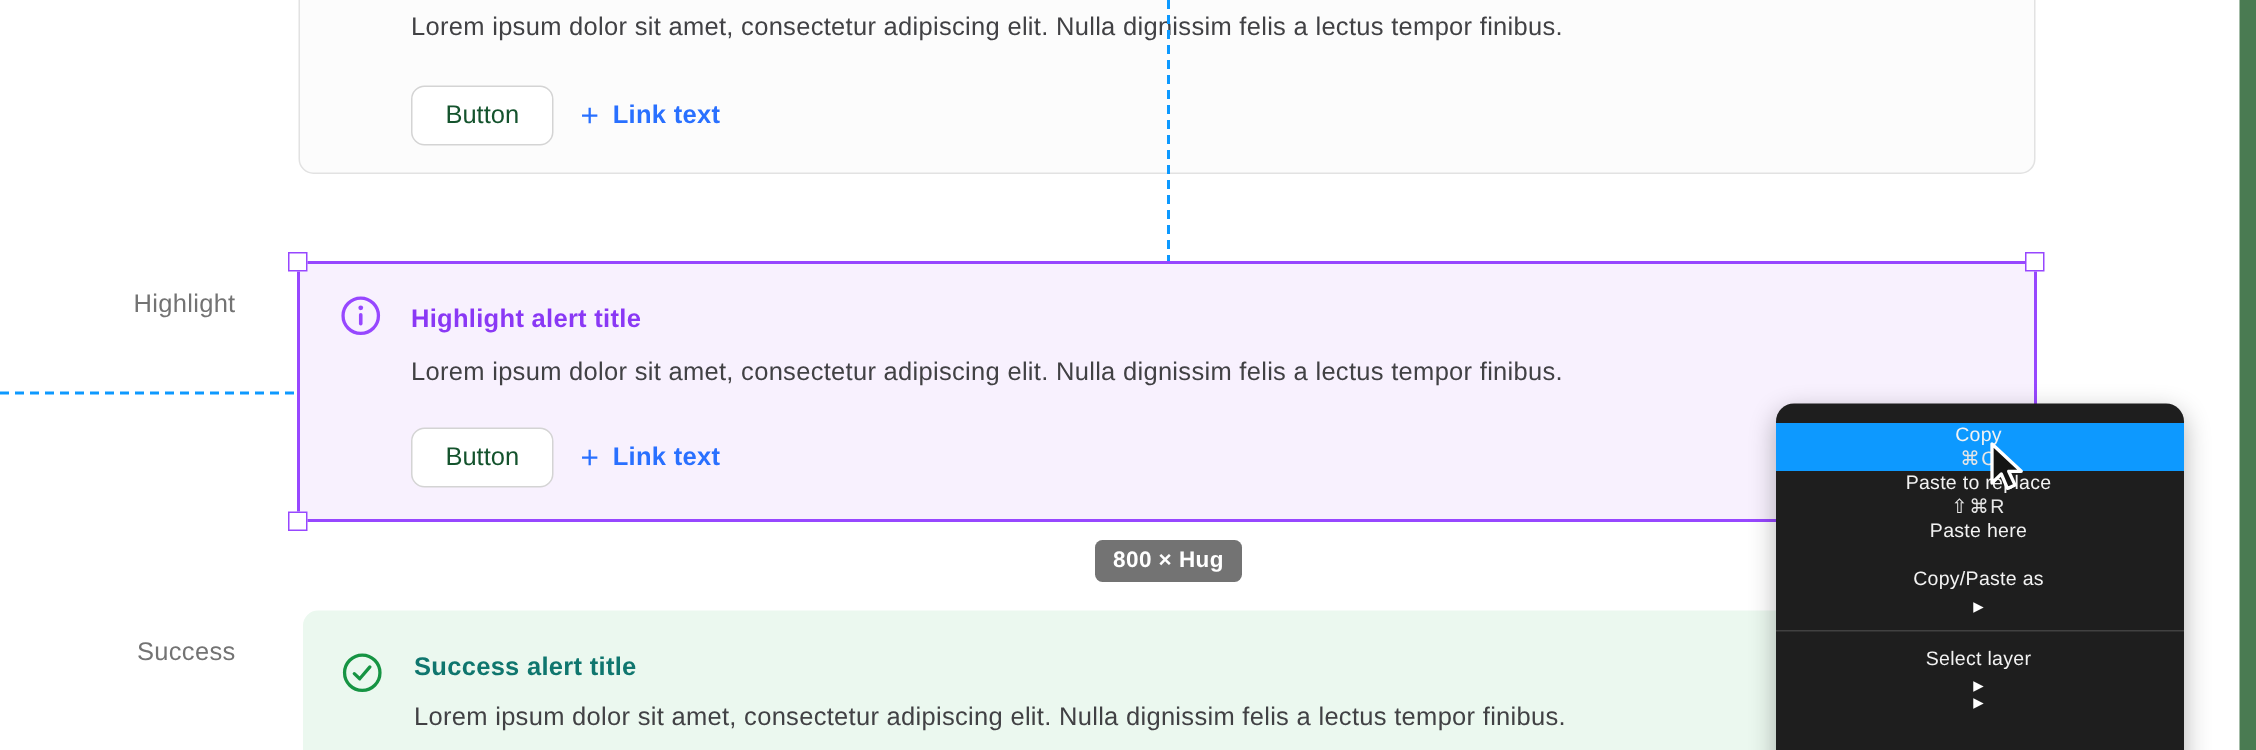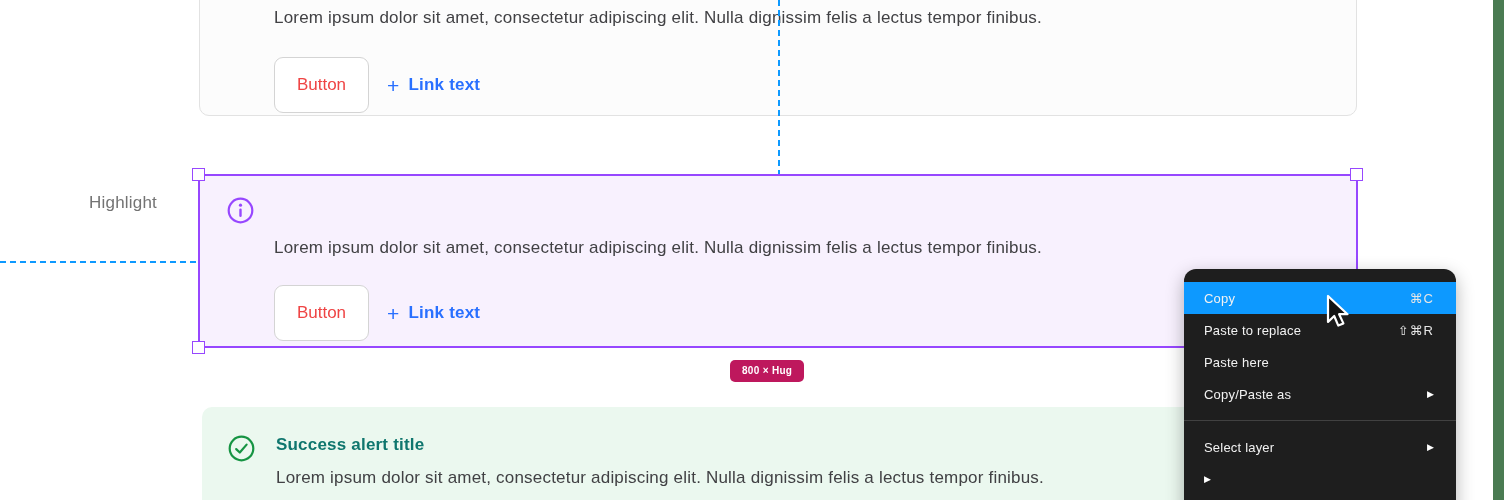--- a/index.html
+++ b/index.html
@@ -42,23 +42,23 @@
     position: absolute; left: 74px; white-space: nowrap;
     font-size: 17px; font-weight: 700; letter-spacing: 0.2px;
   }
   .title-purple { color: #8a38f5; }
   .title-green  { color: #0f766e; }
   .alert-icon { position: absolute; }
   .action-row {
     position: absolute; left: 74px; display: flex; align-items: center;
   }
   .btn {
-    width: 95px; height: 56px; background: #ffffff;
+    width: 95px; height: 40px; background: #ffffff;
     border: 1px solid #d4d4d4; border-radius: 9px;
-    font-family: inherit; font-size: 17px; color: #ef4444; font-weight: 500;
+    font-family: inherit; font-size: 17px; color: #14532d; font-weight: 500;
     display: inline-flex; align-items: center; justify-content: center;
     cursor: default;
   }
   .link {
     margin-left: 18px; display: inline-flex; align-items: center;
     color: #2970ff; font-size: 17px; font-weight: 600; letter-spacing: 0.2px;
   }
   .link .plus { font-size: 21px; font-weight: 500; margin-right: 9px; line-height: 1; }
 
   
@@ -71,33 +71,33 @@
 
   
   .handle {
     position: absolute; width: 13px; height: 13px; z-index: 25;
     background: #ffffff; border: 1.5px solid #9747ff;
   }
 
   
   .size-badge {
     position: absolute; left: 730px; top: 360px; z-index: 20;
-    background: #be185d; color: #ffffff; border-radius: 5px;
-    padding: 5px 12px 6px; font-size: 10px; font-weight: 600; letter-spacing: 0.3px;
+    background: #737373; color: #ffffff; border-radius: 5px;
+    padding: 5px 12px 6px; font-size: 15px; font-weight: 600; letter-spacing: 0.3px;
   }
 
   
   .context-menu {
     position: absolute; left: 1184px; top: 269px; width: 272px; height: 270px;
     background: #1e1e1e; border-radius: 12px; z-index: 50;
     padding-top: 13px; box-shadow: 0 6px 18px rgba(0,0,0,0.30);
   }
   .menu-item {
     height: 32px; display: flex; align-items: center;
-    padding: 0 22px 0 20px; font-size: 13px; color: #f2f2f2; letter-spacing: 0.2px;
+    padding: 0 22px 0 20px; font-size: 13px; color: #f2f2f2; letter-spacing: 0.2px; flex-direction: column;
   }
   .menu-item .mi-label { flex: 1 1 auto; }
   .menu-item .mi-shortcut { color: #e6e6e6; font-size: 13px; letter-spacing: 1px; }
   .menu-item .mi-arrow { color: #ffffff; font-size: 9px; }
   .menu-item.highlighted { background: #0d99ff; }
   .menu-divider { height: 1px; background: #414141; margin: 10px 0; }
 
   
   .cursor { position: absolute; left: 1322px; top: 293px; z-index: 60; }
 
@@ -126,37 +126,39 @@
   <div class="side-label label-highlight">Highlight</div>
 
   <div class="card card-highlight">
     <span class="alert-icon" style="left:27px; top:21px;">
       <svg width="27" height="27" viewBox="0 0 27 27">
         <circle cx="13.5" cy="13.5" r="11.8" fill="none" stroke="#9747ff" stroke-width="2.2"></circle>
         <circle cx="13.5" cy="8.2" r="1.6" fill="#9747ff"></circle>
         <rect x="12.3" y="11.6" width="2.4" height="8.4" rx="1.2" fill="#9747ff"></rect>
       </svg>
     </span>
+    <div class="alert-title title-purple" style="top:27px;">Highlight alert title</div>
     <div class="alert-body" style="top:62px;">Lorem ipsum dolor sit amet, consectetur adipiscing elit. Nulla dignissim felis a lectus tempor finibus.</div>
     <div class="action-row" style="top:109px;">
       <button class="btn">Button</button>
       <span class="link">
         <span class="plus">+</span>
         <span>Link text</span>
       </span>
     </div>
   </div>
 
   <div class="handle" style="left:192px; top:168px;"></div>
   <div class="handle" style="left:1350px; top:168px;"></div>
   <div class="handle" style="left:192px; top:341px;"></div>
   <div class="handle" style="left:1350px; top:341px;"></div>
 
   <div class="size-badge">800 × Hug</div>
 
+  <div class="side-label label-success">Success</div>
 
   <div class="card card-success">
     <span class="alert-icon" style="left:26px; top:28px;">
       <svg width="27" height="27" viewBox="0 0 27 27">
         <circle cx="13.5" cy="13.5" r="11.8" fill="none" stroke="#169443" stroke-width="2.2"></circle>
         <path d="M8.2 14.1 L11.8 17.5 L18.6 9.6" fill="none" stroke="#169443" stroke-width="2.2" stroke-linecap="round" stroke-linejoin="round"></path>
       </svg>
     </span>
     <div class="alert-title title-green" style="top:28px;">Success alert title</div>
     <div class="alert-body" style="top:61px;">Lorem ipsum dolor sit amet, consectetur adipiscing elit. Nulla dignissim felis a lectus tempor finibus.</div>

